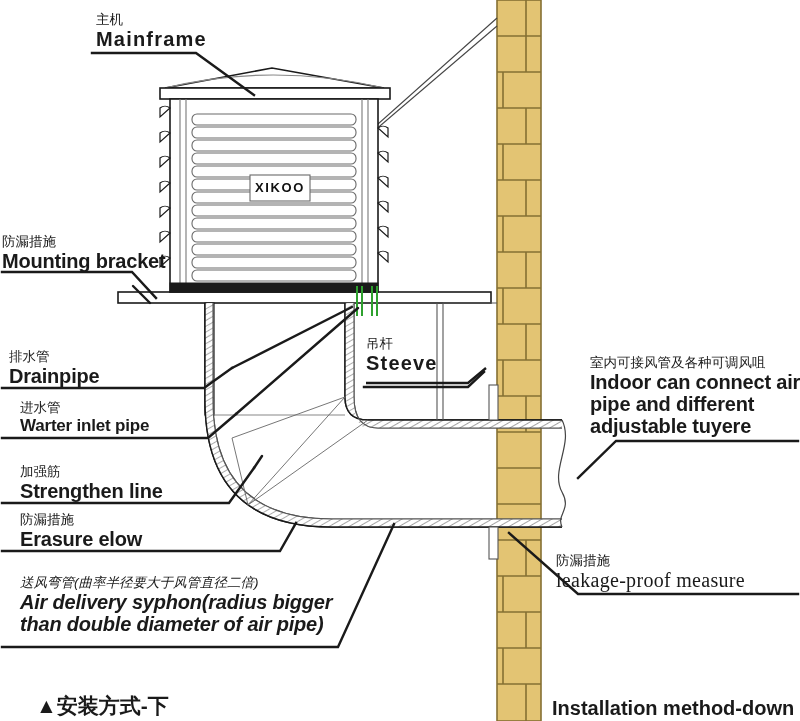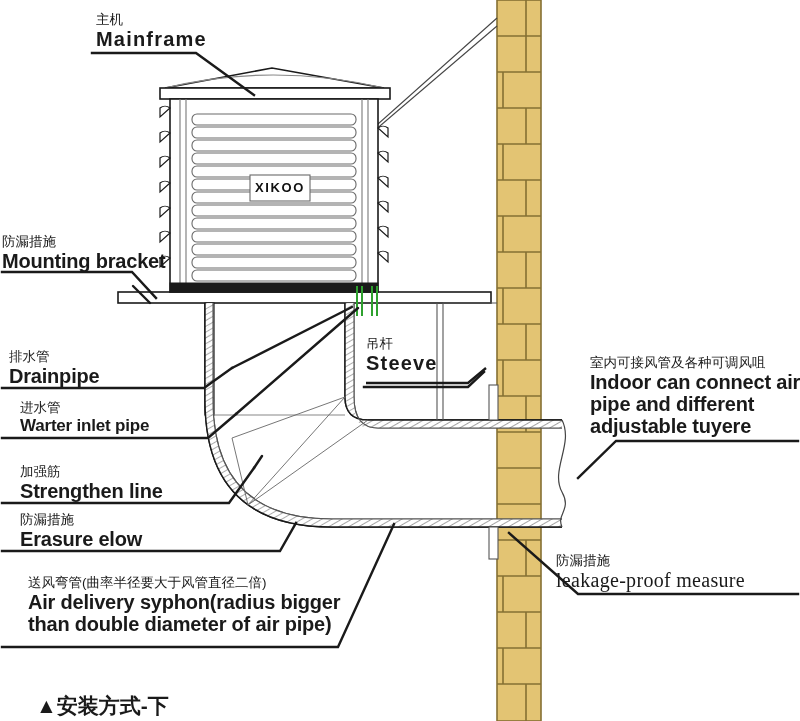--- a/index.html
+++ b/index.html
@@ -252,21 +252,21 @@
 <div class="lbl" style="left:20px;top:464px;">
   <div class="cn">加强筋</div>
   <div class="en">Strengthen line</div>
 </div>
 
 <div class="lbl" style="left:20px;top:512px;">
   <div class="cn">防漏措施</div>
   <div class="en">Erasure elow</div>
 </div>
 
-<div class="lbl" style="left:28px;top:575px;">
+<div class="lbl" style="left:20px;top:575px;font-style:italic;">
   <div class="cn">送风弯管(曲率半径要大于风管直径二倍)</div>
   <div class="en">Air delivery syphon(radius bigger</div>
   <div class="en">than double diameter of air pipe)</div>
 </div>
 
 <div class="lbl" style="left:366px;top:336px;">
   <div class="cn">吊杆</div>
   <div class="en spaced">Steeve</div>
 </div>
 
@@ -279,14 +279,15 @@
 
 <div class="lbl" style="left:556px;top:553px;">
   <div class="cn">防漏措施</div>
   <div class="en serif">leakage-proof measure</div>
 </div>
 
 <div style="position:absolute;left:250px;top:180px;width:60px;text-align:center;
             font-size:13px;font-weight:bold;letter-spacing:1.6px;color:#111;">XIKOO</div>
 
 <div class="cap cn" style="left:36px;top:694px;">▲安装方式-下</div>
+<div class="cap" style="left:552px;top:697px;">Installation method-down</div>
 
 </div>
 
 </body></html>

